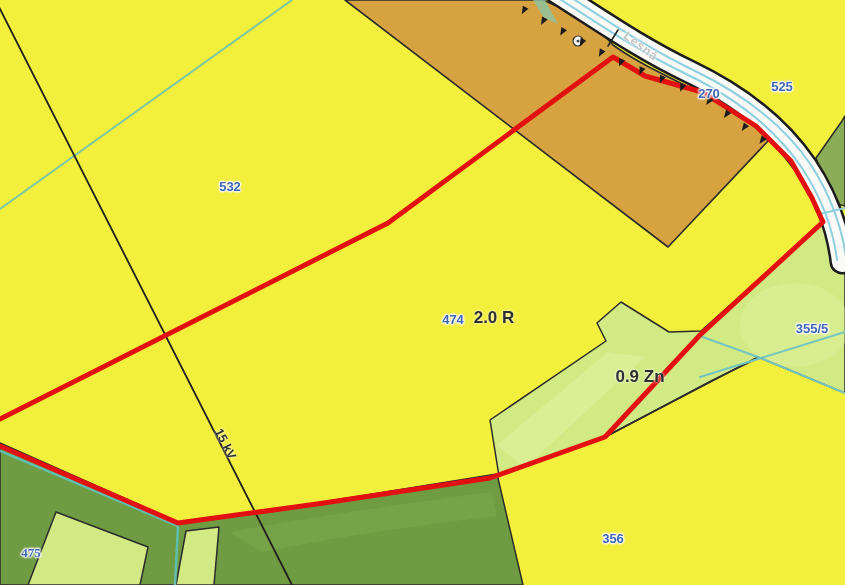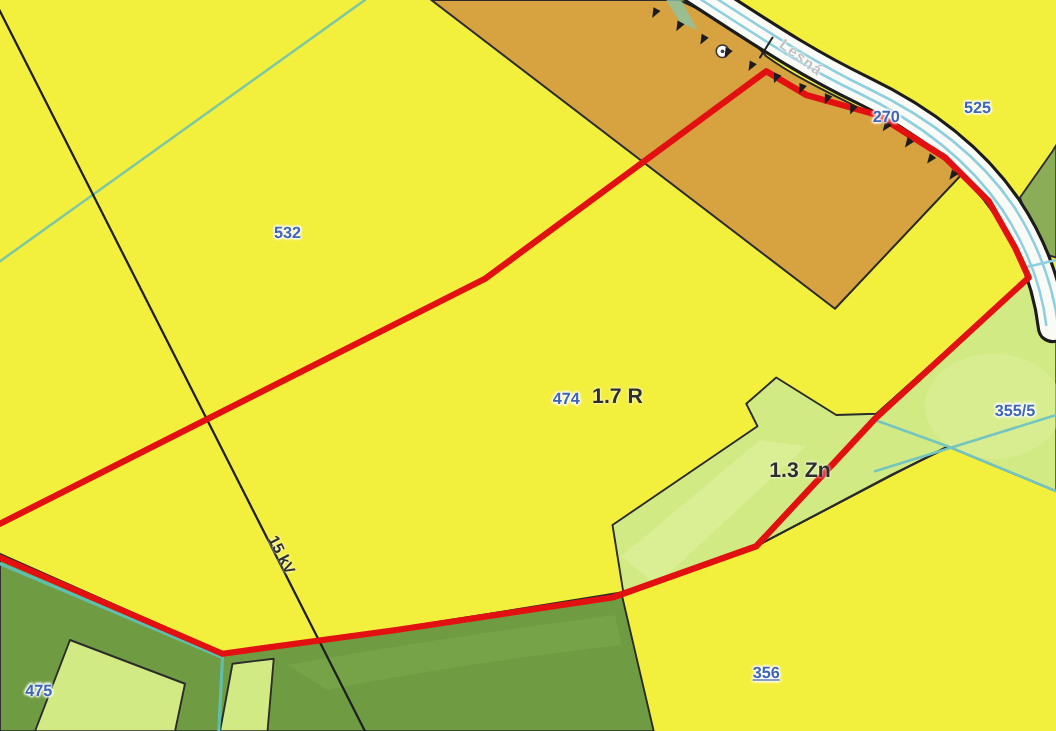--- a/index.html
+++ b/index.html
@@ -61,20 +61,20 @@
         <polygon points="743.8350235614199,122.54620767976685 749.0038295612864,126.32025650506624 741.7018655297289,130.89423959224973" fill="#1C1C1C"></polygon>
         <polygon points="761.6027941859611,135.5195005167335 766.7716001858275,139.29354934203286 759.4696361542701,143.86753242921637" fill="#1C1C1C"></polygon>
       </g>
     </svg>
   <div id="label-layer">
       <div class="map-label lbl-blue" style="left: 230px; top: 186px; transform: translate(-50%, -50%) rotate(0deg);">532</div>
       <div class="map-label lbl-blue" style="left: 453px; top: 319px; transform: translate(-50%, -50%) rotate(0deg);">474</div>
       <div class="map-label lbl-blue" style="left: 782px; top: 58px; transform: translate(-50%, -50%) rotate(0deg); margin-top: 28px;">525</div>
       <div class="map-label lbl-blue" style="left: 709px; top: 93px; transform: translate(-50%, -50%) rotate(0deg);">270</div>
       <div class="map-label lbl-blue" style="left: 812px; top: 328px; transform: translate(-50%, -50%) rotate(0deg);">355/5</div>
-      <div class="map-label lbl-blue" style="left: 613px; top: 538px; transform: translate(-50%, -50%) rotate(0deg); text-decoration: underline;">356</div>
-      <div class="map-label lbl-blue" style="left: 31px; top: 552px; transform: translate(-50%, -50%) rotate(0deg);">475</div>
-      <div class="map-label lbl-dark" style="left: 494px; top: 317px; transform: translate(-50%, -50%) rotate(0deg);">1.7 R</div>
-      <div class="map-label lbl-dark" style="left: 640px; top: 376px; transform: translate(-50%, -50%) rotate(0deg);">1.3 Zn</div>
+      <div class="map-label lbl-blue" style="left: 613px; top: 538px; transform: translate(-50%, -50%) rotate(0deg);">356</div>
+      <div class="map-label lbl-blue" style="left: 31px; top: 552px; transform: translate(-50%, -50%) rotate(0deg); font-family: Liberation Serif, serif;">475</div>
+      <div class="map-label lbl-dark" style="left: 494px; top: 317px; transform: translate(-50%, -50%) rotate(0deg);">2.0 R</div>
+      <div class="map-label lbl-dark" style="left: 640px; top: 376px; transform: translate(-50%, -50%) rotate(0deg);">0.9 Zn</div>
       <div class="map-label lbl-dark" style="left: 225px; top: 444px; font-size: 12.5px; transform: translate(-50%, -50%) rotate(63deg);">15 kV</div>
       <div class="map-label lbl-street" style="left: 641px; top: 46px; transform: translate(-50%, -50%) rotate(37deg);">Lesná</div>
     </div>
 </div>
 
 </body></html>

